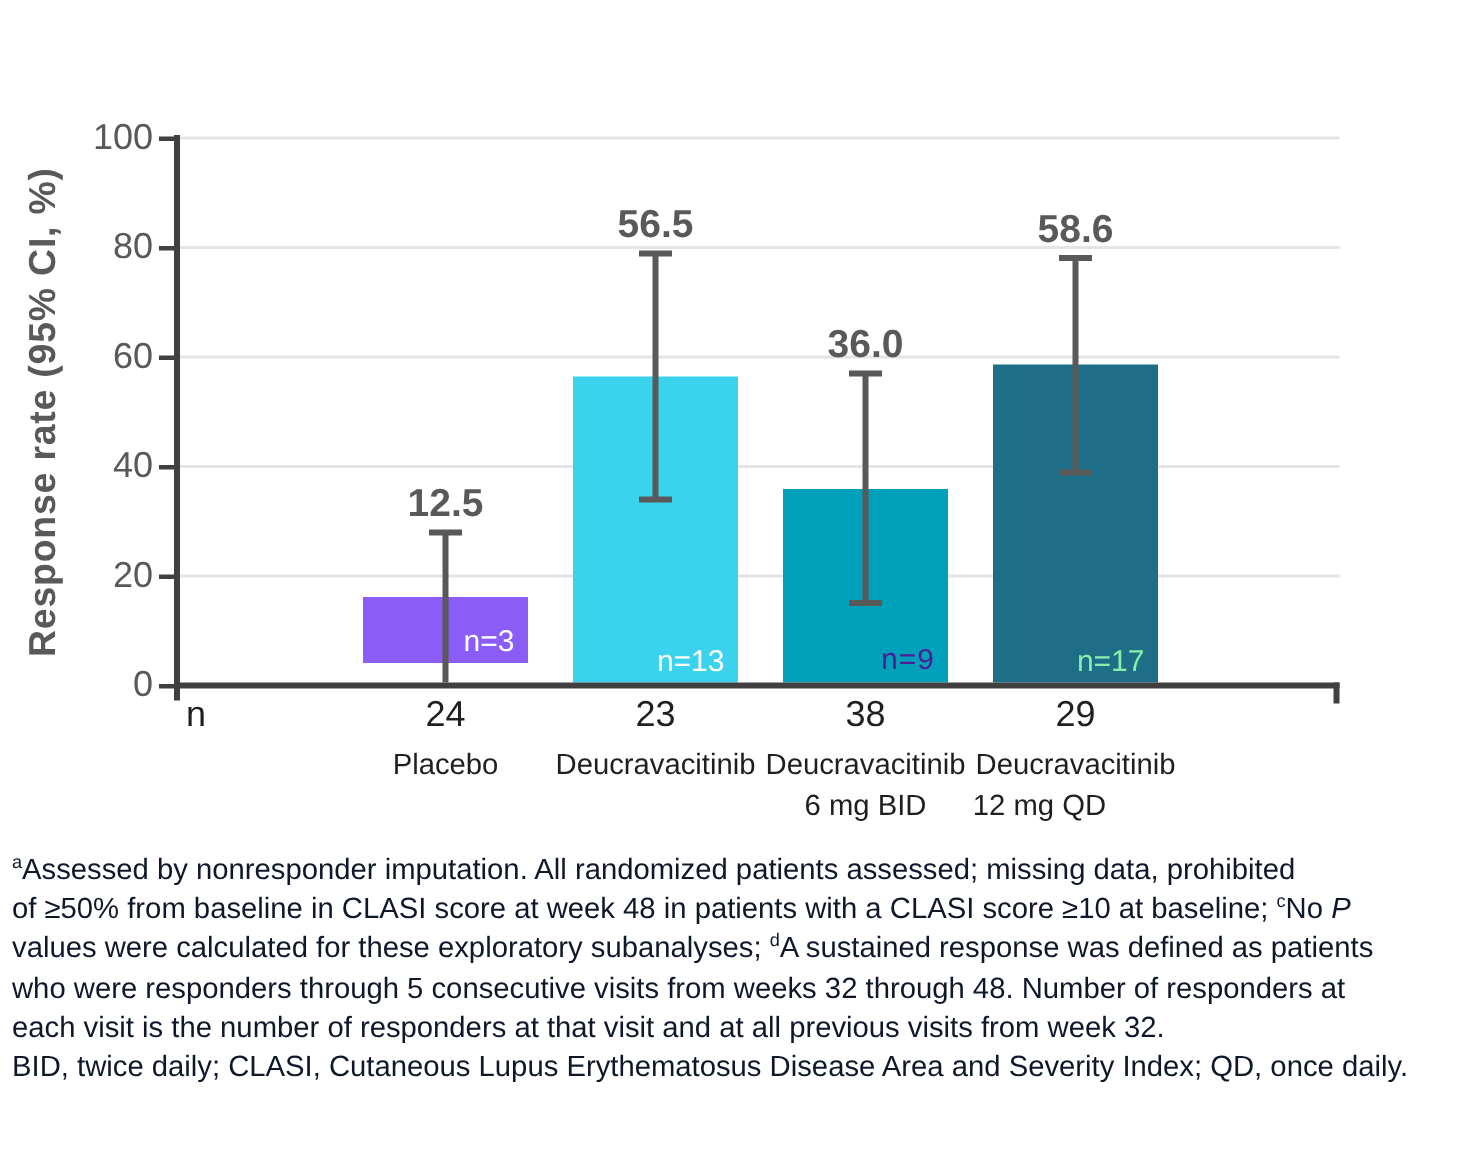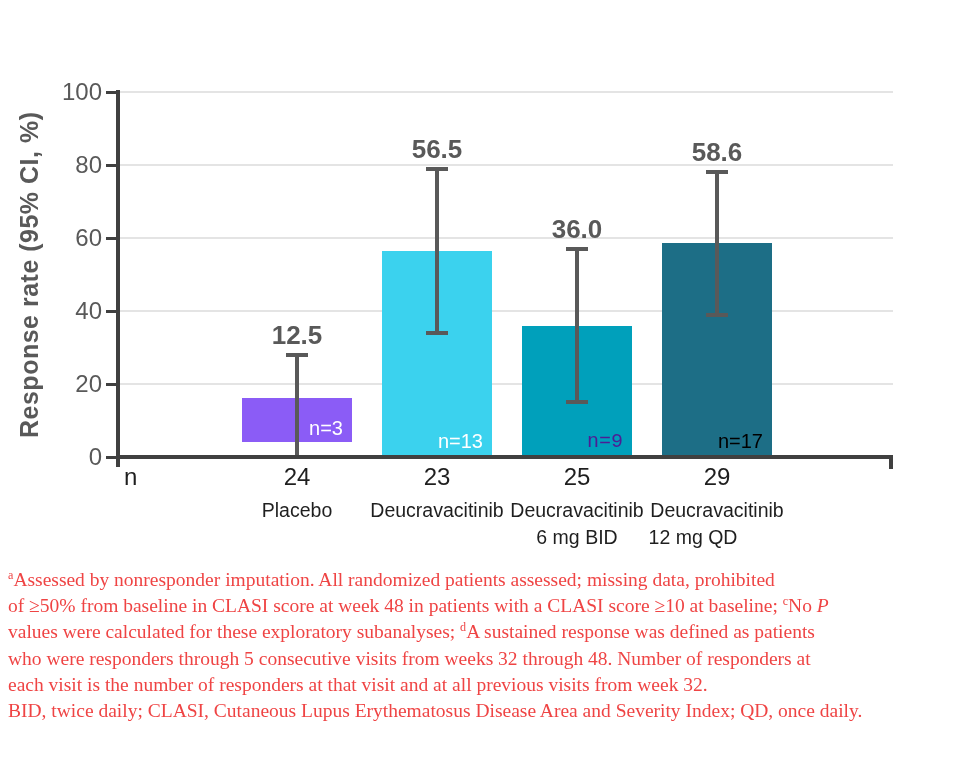--- a/index.html
+++ b/index.html
@@ -3,22 +3,22 @@
 <meta charset="utf-8">
 <style>
   html,body{margin:0;padding:0;background:#fff;}
   .page{position:relative;width:977px;height:767px;background:#ffffff;overflow:hidden;
         font-family:"Liberation Sans", sans-serif;}
   .abs{position:absolute;}
   .ylabel{position:absolute;left:10px;top:92px;height:366px;width:38px;
           writing-mode:vertical-rl;transform:rotate(180deg);
           display:flex;align-items:center;justify-content:center;
           font-size:25px;font-weight:700;color:#595959;letter-spacing:.5px;}
-  .footnote{position:absolute;left:8px;top:567px;width:965px;color:#ef4444;
-            font-size:19.5px;line-height:26.2px;font-family:Liberation Serif, serif;}
+  .footnote{position:absolute;left:8px;top:567px;width:965px;color:#0f172a;
+            font-size:19.5px;line-height:26.2px;}
   .footnote .fline{white-space:nowrap;}
   .footnote sup{font-size:0.62em;line-height:0;}
   .footnote i{font-style:italic;}
 </style>
 </head>
 <body>
 
 <div class="page">
   <div class="ylabel">Response rate (95% CI, %)</div>
   <div id="chart" class="abs" style="left:0;top:0;width:977px;height:560px;">
@@ -42,21 +42,21 @@
       <div style="position: absolute; left: 242px; top: 398px; width: 110px; height: 43.625px; background: #8b5cf6;">
         <div style="position: absolute; right: 9px; bottom: 2px; font-size: 20px; color: rgb(255, 255, 255);">n=3</div>
       </div>
       <div style="position: absolute; left: 382px; top: 250.775px; width: 110px; height: 204.225px; background: rgb(59, 210, 238);">
         <div style="position: absolute; right: 9px; bottom: 2px; font-size: 20px; color: rgb(255, 255, 255);">n=13</div>
       </div>
       <div style="position: absolute; left: 522px; top: 325.6px; width: 110px; height: 129.4px; background: rgb(0, 160, 187);">
         <div style="position: absolute; right: 9px; bottom: 2px; font-size: 20px; color: #4c1d95; font-family: Liberation Mono, monospace;">n=9</div>
       </div>
       <div style="position: absolute; left: 662px; top: 243.11px; width: 110px; height: 211.89px; background: rgb(29, 110, 134);">
-        <div style="position: absolute; right: 9px; bottom: 2px; font-size: 20px; color: #000000;">n=17</div>
+        <div style="position: absolute; right: 9px; bottom: 2px; font-size: 20px; color: #86efac;">n=17</div>
       </div>
       <div style="position: absolute; left: 116px; top: 90px; width: 4px; height: 377px; background: rgb(64, 64, 64);"></div>
       <div style="position: absolute; left: 116px; top: 455px; width: 777px; height: 4px; background: rgb(64, 64, 64);"></div>
       <div style="position: absolute; left: 889px; top: 455px; width: 4px; height: 14px; background: rgb(64, 64, 64);"></div>
       <div style="position: absolute; left: 295px; top: 354.8px; width: 4px; height: 100.2px; background: rgb(89, 89, 89);"></div>
       <div style="position: absolute; left: 286px; top: 352.8px; width: 22px; height: 4px; background: rgb(89, 89, 89);"></div>
       <div style="position: absolute; left: 237px; top: 319.8px; width: 120px; height: 28px; text-align: center; font-size: 26px; font-weight: 700; color: rgb(89, 89, 89);">12.5</div>
       <div style="position: absolute; left: 435px; top: 168.65px; width: 4px; height: 164.25px; background: rgb(89, 89, 89);"></div>
       <div style="position: absolute; left: 426px; top: 166.65px; width: 22px; height: 4px; background: rgb(89, 89, 89);"></div>
       <div style="position: absolute; left: 426px; top: 330.9px; width: 22px; height: 4px; background: rgb(89, 89, 89);"></div>
@@ -65,21 +65,21 @@
       <div style="position: absolute; left: 566px; top: 246.95px; width: 22px; height: 4px; background: rgb(89, 89, 89);"></div>
       <div style="position: absolute; left: 566px; top: 400.25px; width: 22px; height: 4px; background: rgb(89, 89, 89);"></div>
       <div style="position: absolute; left: 517px; top: 213.95px; width: 120px; height: 28px; text-align: center; font-size: 26px; font-weight: 700; color: rgb(89, 89, 89);">36.0</div>
       <div style="position: absolute; left: 715px; top: 172.3px; width: 4px; height: 142.35px; background: rgb(89, 89, 89);"></div>
       <div style="position: absolute; left: 706px; top: 170.3px; width: 22px; height: 4px; background: rgb(89, 89, 89);"></div>
       <div style="position: absolute; left: 706px; top: 312.65px; width: 22px; height: 4px; background: rgb(89, 89, 89);"></div>
       <div style="position: absolute; left: 657px; top: 137.3px; width: 120px; height: 28px; text-align: center; font-size: 26px; font-weight: 700; color: rgb(89, 89, 89);">58.6</div>
       <div style="position: absolute; left: 124px; top: 463px; font-size: 24px; color: rgb(31, 31, 31);">n</div>
       <div style="position: absolute; left: 257px; top: 463px; width: 80px; text-align: center; font-size: 24px; color: rgb(31, 31, 31);">24</div>
       <div style="position: absolute; left: 397px; top: 463px; width: 80px; text-align: center; font-size: 24px; color: rgb(31, 31, 31);">23</div>
-      <div style="position: absolute; left: 537px; top: 463px; width: 80px; text-align: center; font-size: 24px; color: rgb(31, 31, 31);">25</div>
+      <div style="position: absolute; left: 537px; top: 463px; width: 80px; text-align: center; font-size: 24px; color: rgb(31, 31, 31);">38</div>
       <div style="position: absolute; left: 677px; top: 463px; width: 80px; text-align: center; font-size: 24px; color: rgb(31, 31, 31);">29</div>
       <div style="position: absolute; left: 212px; top: 499px; width: 170px; text-align: center; white-space: nowrap; font-size: 19.5px; color: rgb(31, 31, 31);">Placebo</div>
       <div style="position: absolute; left: 352px; top: 499px; width: 170px; text-align: center; white-space: nowrap; font-size: 19.5px; color: rgb(31, 31, 31);">Deucravacitinib</div>
       <div style="position: absolute; left: 492px; top: 499px; width: 170px; text-align: center; white-space: nowrap; font-size: 19.5px; color: rgb(31, 31, 31);">Deucravacitinib</div>
       <div style="position: absolute; left: 492px; top: 526px; width: 170px; text-align: center; white-space: nowrap; font-size: 19.5px; color: rgb(31, 31, 31);">6 mg BID</div>
       <div style="position: absolute; left: 632px; top: 499px; width: 170px; text-align: center; white-space: nowrap; font-size: 19.5px; color: rgb(31, 31, 31);">Deucravacitinib</div>
       <div style="position: absolute; left: 608px; top: 526px; width: 170px; text-align: center; white-space: nowrap; font-size: 19.5px; color: rgb(31, 31, 31);">12 mg QD</div>
     </div>
   <div id="footnote" class="footnote">
       <div class="fline"><sup>a</sup><span>Assessed by nonresponder imputation. All randomized patients assessed; missing data, prohibited</span></div>

